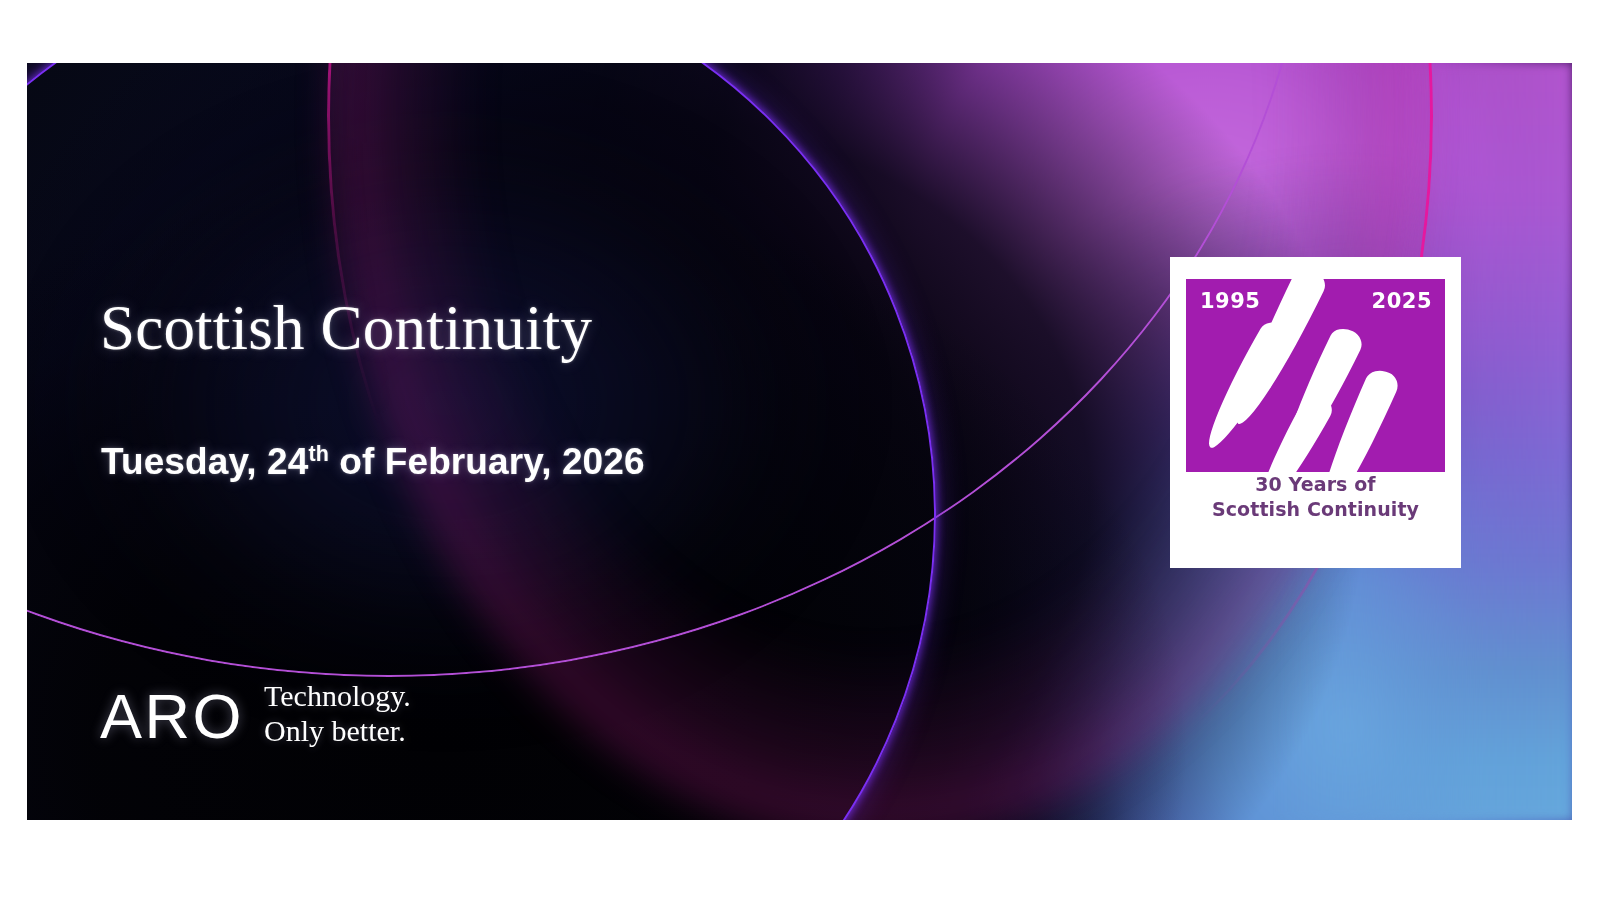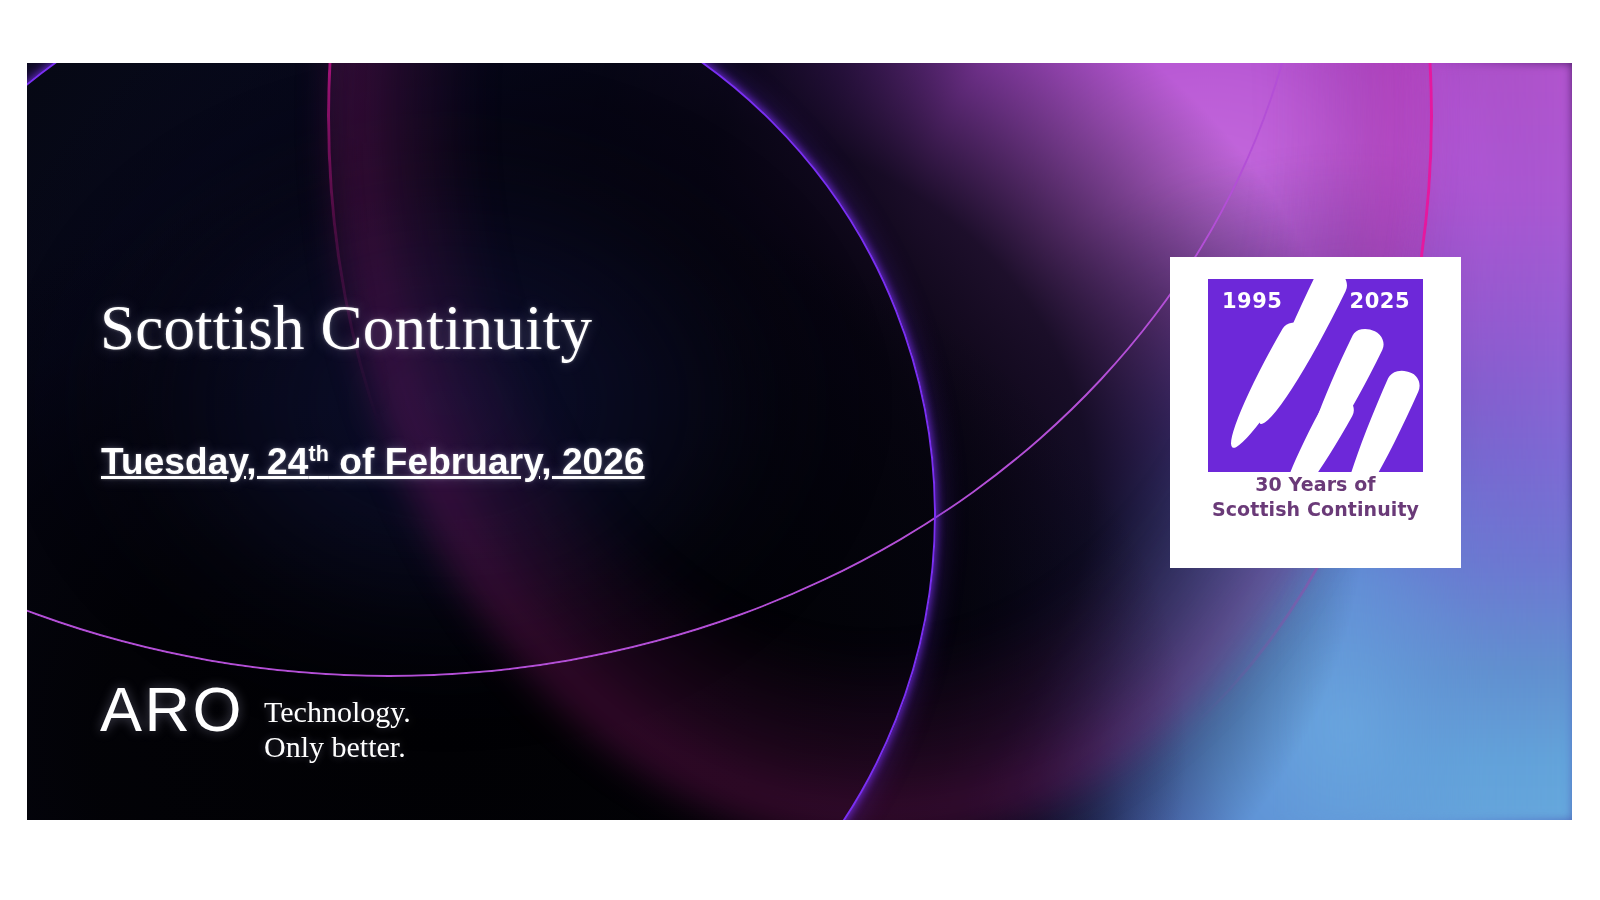--- a/index.html
+++ b/index.html
@@ -228,54 +228,52 @@
     position: absolute;
     left: 74px;
     top: 378px;
     color: #ffffff;
     font-family: "Liberation Sans", sans-serif;
     font-size: 37px;
     font-weight: 700;
     letter-spacing: 0.1px;
     white-space: nowrap;
     text-shadow: 0 0 12px rgba(200,200,255,0.30), 0 0 3px rgba(255,255,255,0.30);
-    text-decoration: underline;
   }
   .date-line sup {
     font-size: 0.58em;
     vertical-align: super;
     line-height: 0;
   }
 
   
   .aro-logo {
     position: absolute;
     left: 73px;
     top: 615px;
     display: flex;
-    align-items: flex-start;
+    align-items: flex-end;
     gap: 20px;
   }
   .aro-word {
     color: #ffffff;
     font-family: "Liberation Sans", sans-serif;
     font-size: 63px;
     font-weight: 300;
     letter-spacing: 2.5px;
     line-height: 1;
     text-shadow: 0 0 12px rgba(220,220,255,0.35);
   }
   .aro-tag {
     color: #ffffff;
     font-family: "Liberation Serif", serif;
     font-size: 30px;
     line-height: 35px;
     font-weight: 400;
     text-shadow: 0 0 9px rgba(220,220,255,0.30);
-    margin-top: 16px;
   }
   .aro-tag span { display: block; white-space: nowrap; }
 
   
   .sc-card {
     position: absolute;
     left: 1143px;
     top: 194px;
     width: 291px;
     height: 311px;
@@ -283,22 +281,23 @@
     box-sizing: border-box;
     padding: 22px 20px 10px 20px;
     display: flex;
     flex-direction: column;
     align-items: center;
   }
   .sc-square {
     position: relative;
     width: 215px;
     height: 193px;
-    background: #6d28d9;
+    background: #a21caf;
     overflow: hidden;
+    padding-left: 44px;
   }
   .sc-year {
     position: absolute;
     top: 10px;
     color: #ffffff;
     font-family: "DejaVu Sans", sans-serif;
     font-size: 21px;
     font-weight: 700;
     letter-spacing: 0.5px;
   }

